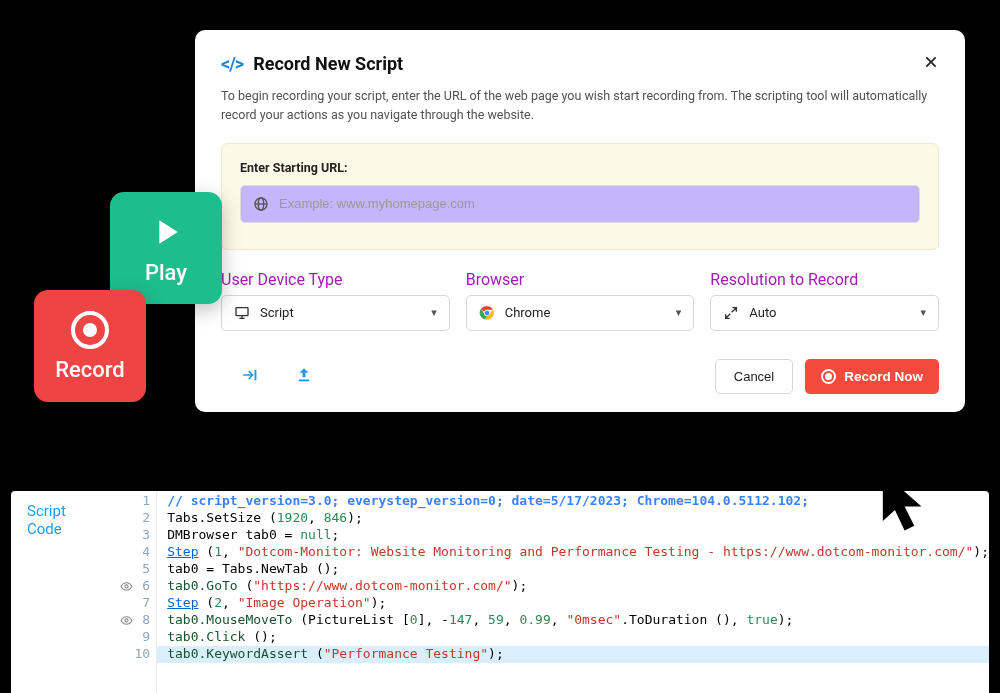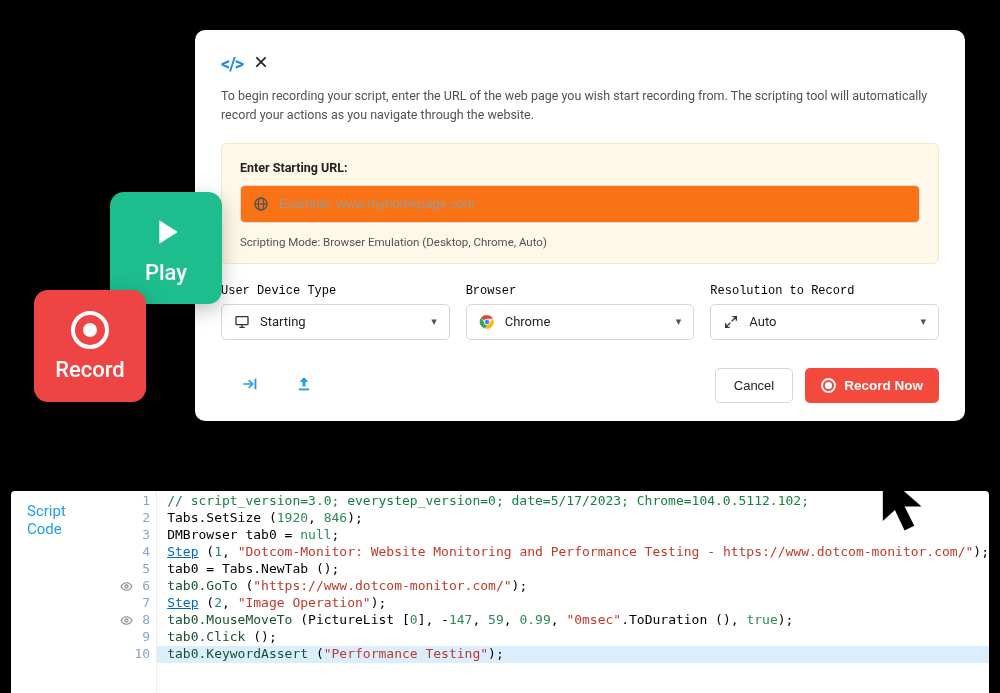--- a/index.html
+++ b/index.html
@@ -39,31 +39,31 @@
   .url-panel {
     background:#fdf8e7;
     border:1px solid #f2e9c8;
     border-radius:6px;
     padding:16px 18px 14px 18px;
     margin-bottom:20px;
   }
   .url-label { font-size:12.5px; font-weight:700; color:#222; margin-bottom:10px; display:block;}
   .url-input-wrap {
     display:flex; align-items:center; gap:10px;
-    background:#f97316; border:1px solid #dcdcdc; border-radius:5px;
+    background:#c4b5fd; border:1px solid #dcdcdc; border-radius:5px;
     padding:10px 12px; margin-bottom:12px;
   }
   .globe-icon { width:16px;height:16px;color:#555;}
   .url-input { flex:1; border:none; outline:none; font-size:13px; color:#333; background:transparent;}
   .url-input::placeholder { color:#999;}
   .mode-text { font-size:11.5px; color:#525252;}
 
   .selects-row { display:flex; gap:16px; margin-bottom:28px;}
   .select-group { flex:1; display:flex; flex-direction:column; gap:6px;}
-  .select-label { font-size:12px; color:#000000;font-family:Liberation Mono, monospace;}
+  .select-label { font-size:16px; color:#a21caf;}
   .select {
     display:flex; align-items:center; gap:10px;
     border:1px solid #d7d7d7; border-radius:5px;
     padding:9px 12px; font-size:13px; color:#222; cursor:pointer;
     background:#fff;
   }
   .select .chevron { margin-left:auto; color:#555; font-size:11px;}
   .icon-monitor,.icon-expand{width:16px;height:16px;color:#333;}
   .chrome-dot{width:16px;height:16px;}
 
@@ -115,21 +115,21 @@
     border-bottom:1px solid #d9e4ef;
   }
   .code-body { display:flex; font-family:"Consolas","Monaco",monospace; font-size:13px; overflow:hidden;}
   .gutter-eye { width:28px; background:#fff; padding-top:2px;}
   .gutter-eye div{height:17px;display:flex;align-items:center;justify-content:center;color:#888;}
   .gutter-num { width:32px; background:#fff; text-align:right; color:#8aa6c1; padding-right:6px; padding-top:2px; border-right:1px solid #eee;}
   .gutter-num div{height:17px;}
   .code-lines { flex:1; padding-left:10px; padding-top:2px; white-space:pre; }
   .code-lines div{height:17px;}
   .line-hl { background:#dbeefd; margin-left:-10px; padding-left:10px;}
-  .c-comment{color:#15803d;}
+  .c-comment{color:#3b82f6;font-weight:bold;}
   .c-num{color:#2a8a55;}
   .c-keyword{color:#14532d;}
   .c-step{color:#0066cc;text-decoration:underline;}
   .c-str{color:#c0392b;}
   .eye-icon{width:13px;height:13px;}
 </style>
 </head>
 <body>
 
 <div class="tile tile-play">
@@ -142,50 +142,50 @@
 <div class="tile tile-record">
   <div class="rec-outer">
       <div class="rec-inner"></div>
     </div>
   <span>Record</span>
 </div>
 
 <div class="modal">
   <div class="modal-header">
     <span class="code-icon">&lt;/&gt;</span>
+    <span class="modal-title">Record New Script</span>
     <button class="close-btn">
       <svg width="16" height="16" viewBox="0 0 24 24">
           <path stroke="#222" stroke-width="2.5" fill="none" d="M5 5l14 14M19 5L5 19"></path>
         </svg>
     </button>
   </div>
   <p class="modal-desc">To begin recording your script, enter the URL of the web page you wish start recording from. The scripting tool will automatically record your actions as you navigate through the website.</p>
 
   <div class="url-panel">
     <label class="url-label">Enter Starting URL:</label>
     <div class="url-input-wrap">
       <svg class="globe-icon" viewBox="0 0 24 24" fill="none" stroke="currentColor" stroke-width="2">
         <circle cx="12" cy="12" r="9"></circle>
           <ellipse cx="12" cy="12" rx="4" ry="9"></ellipse>
           <path d="M3 12h18"></path>
       </svg>
       <input class="url-input" placeholder="Example: www.myhomepage.com" style="">
     </div>
-    <div class="mode-text">Scripting Mode: Browser Emulation (Desktop, Chrome, Auto)</div>
   </div>
 
   <div class="selects-row">
     <div class="select-group">
       <span class="select-label">User Device Type</span>
       <div class="select">
         <svg class="icon-monitor" viewBox="0 0 24 24" fill="none" stroke="currentColor" stroke-width="2">
             <rect x="3" y="4" width="18" height="12" rx="1"></rect>
             <path d="M8 20h8M12 16v4"></path>
           </svg>
-        <span>Starting</span>
+        <span>Script</span>
         <span class="chevron">▾</span>
       </div>
     </div>
     <div class="select-group">
       <span class="select-label">Browser</span>
       <div class="select">
         <svg class="chrome-dot" viewBox="0 0 24 24">
           <circle cx="12" cy="12" r="10" fill="#fff" stroke="#ccc"></circle>
           <path d="M12 2a10 10 0 0 1 8.7 5H12a5 5 0 0 0-4.6 3L3.3 5.2A10 10 0 0 1 12 2z" fill="#ea4335"></path>
           <path d="M22 12a10 10 0 0 1-13.6 9.3l4.3-7.5A5 5 0 0 0 17 12l3.7-5A10 10 0 0 1 22 12z" fill="#fbbc05"></path>

